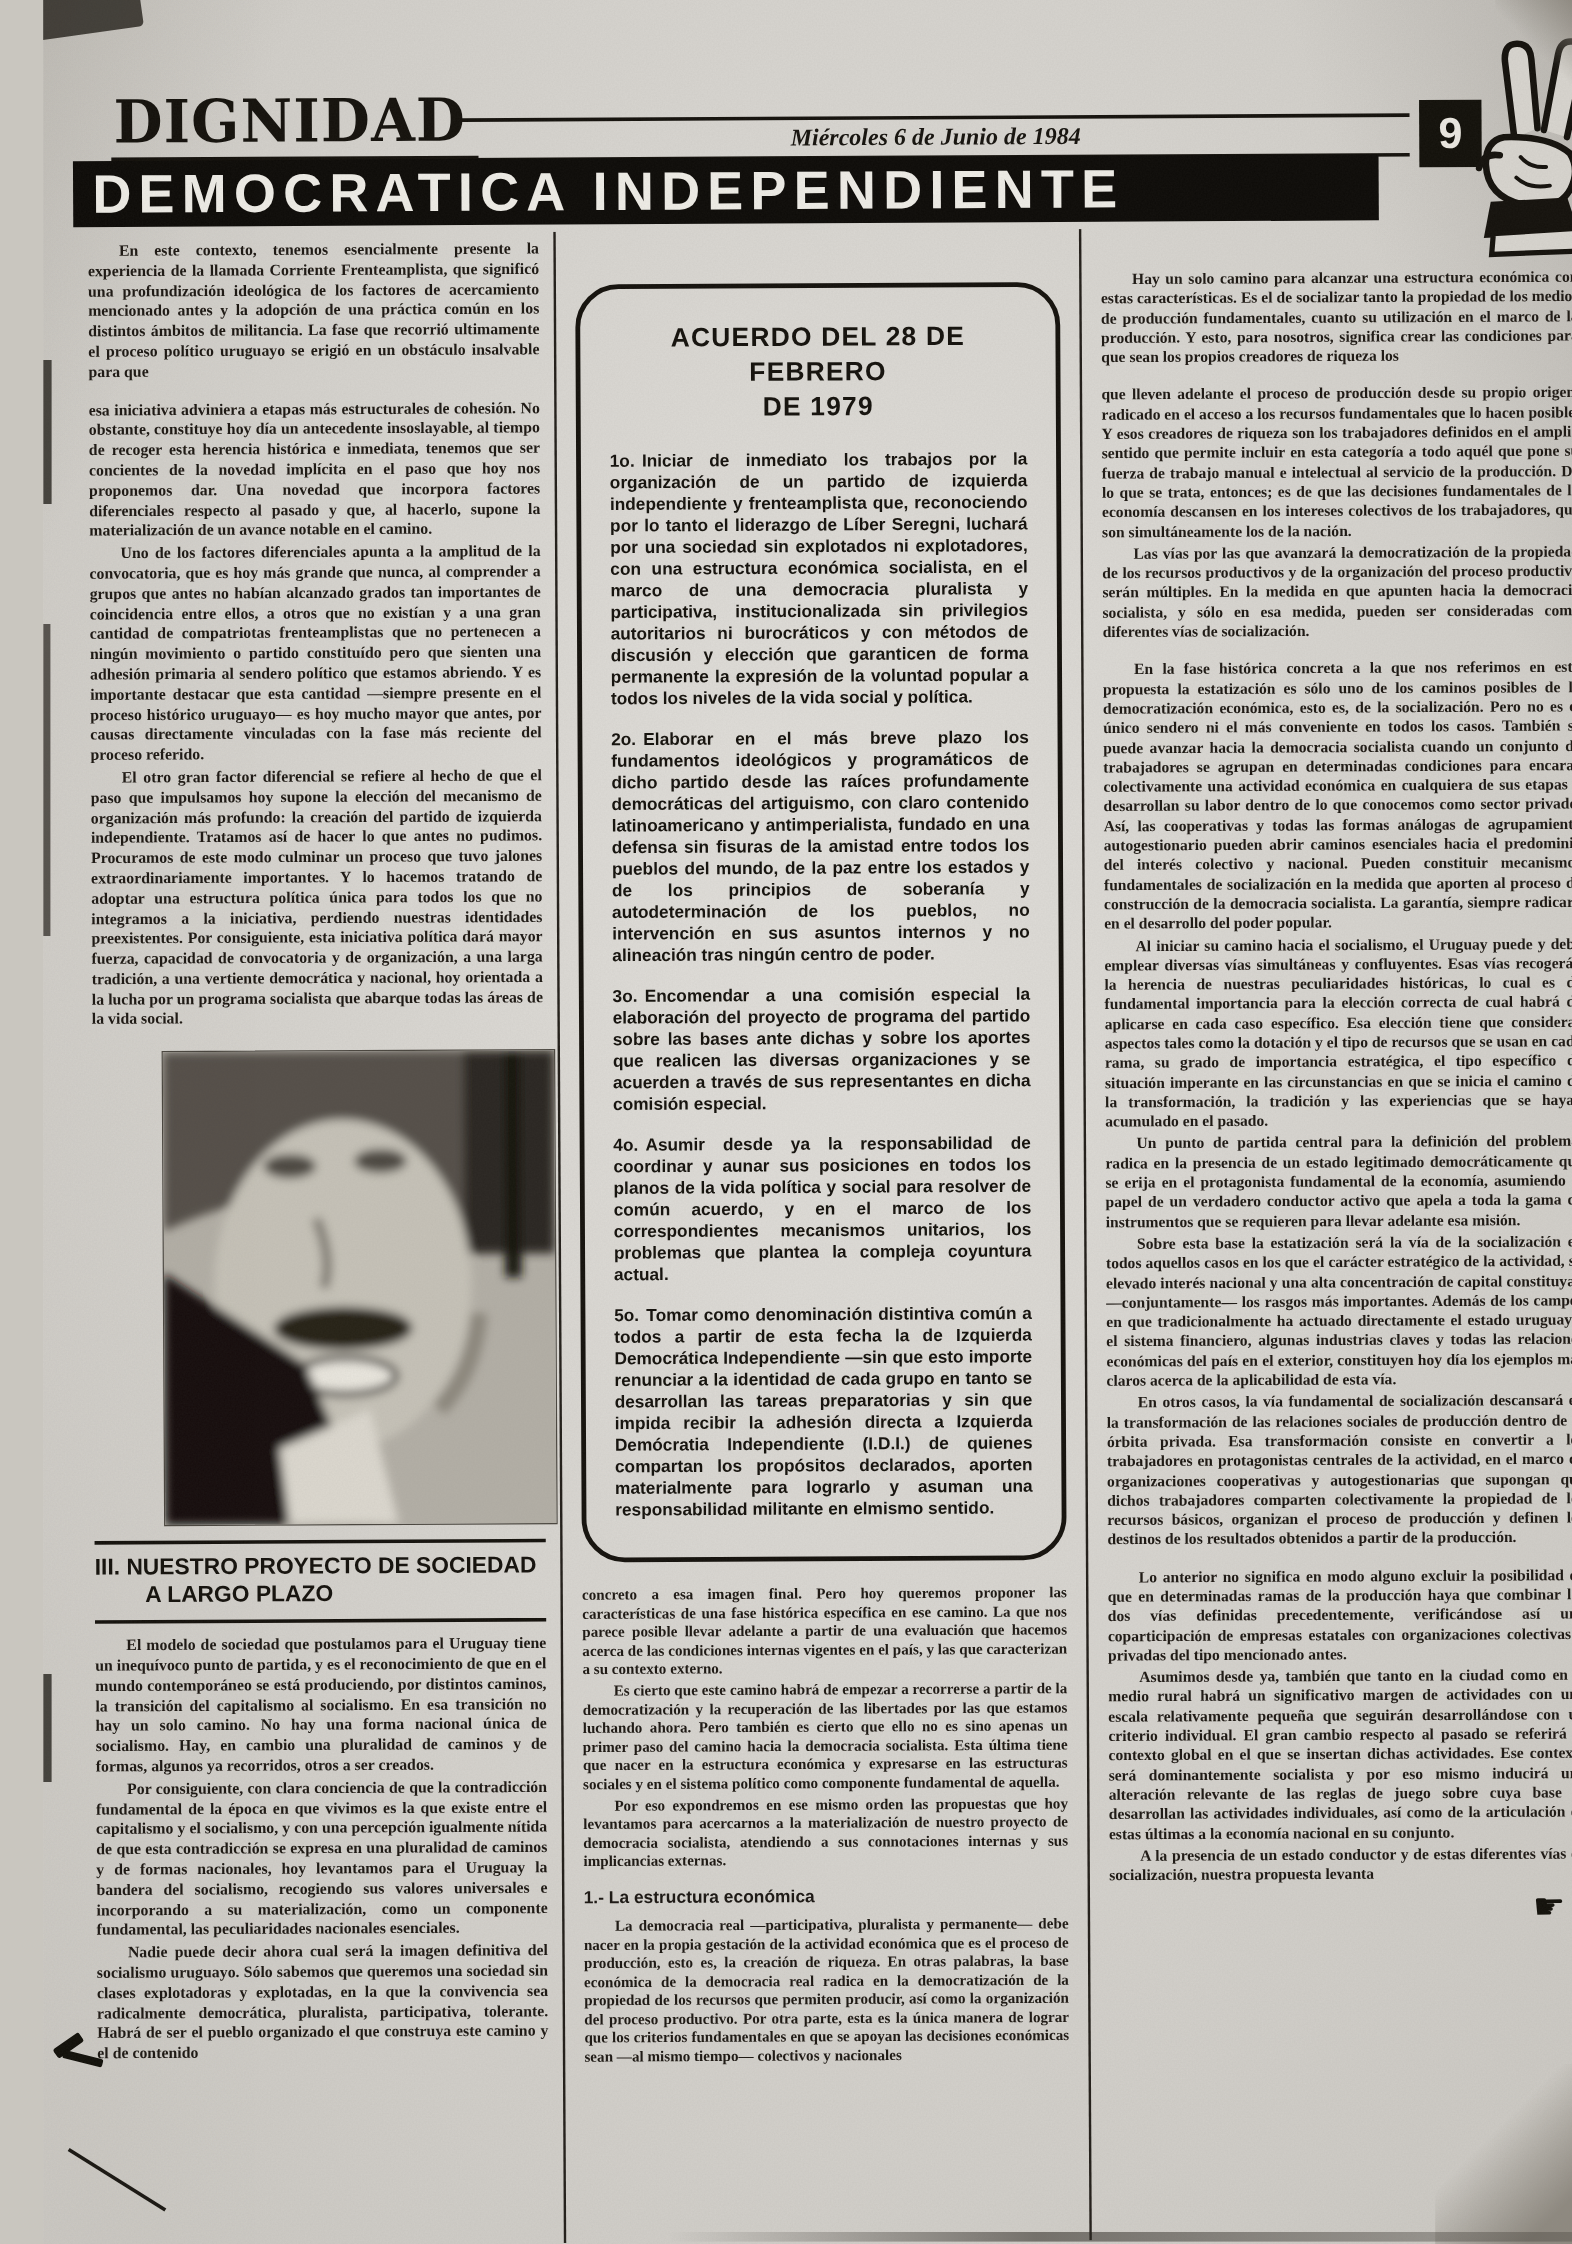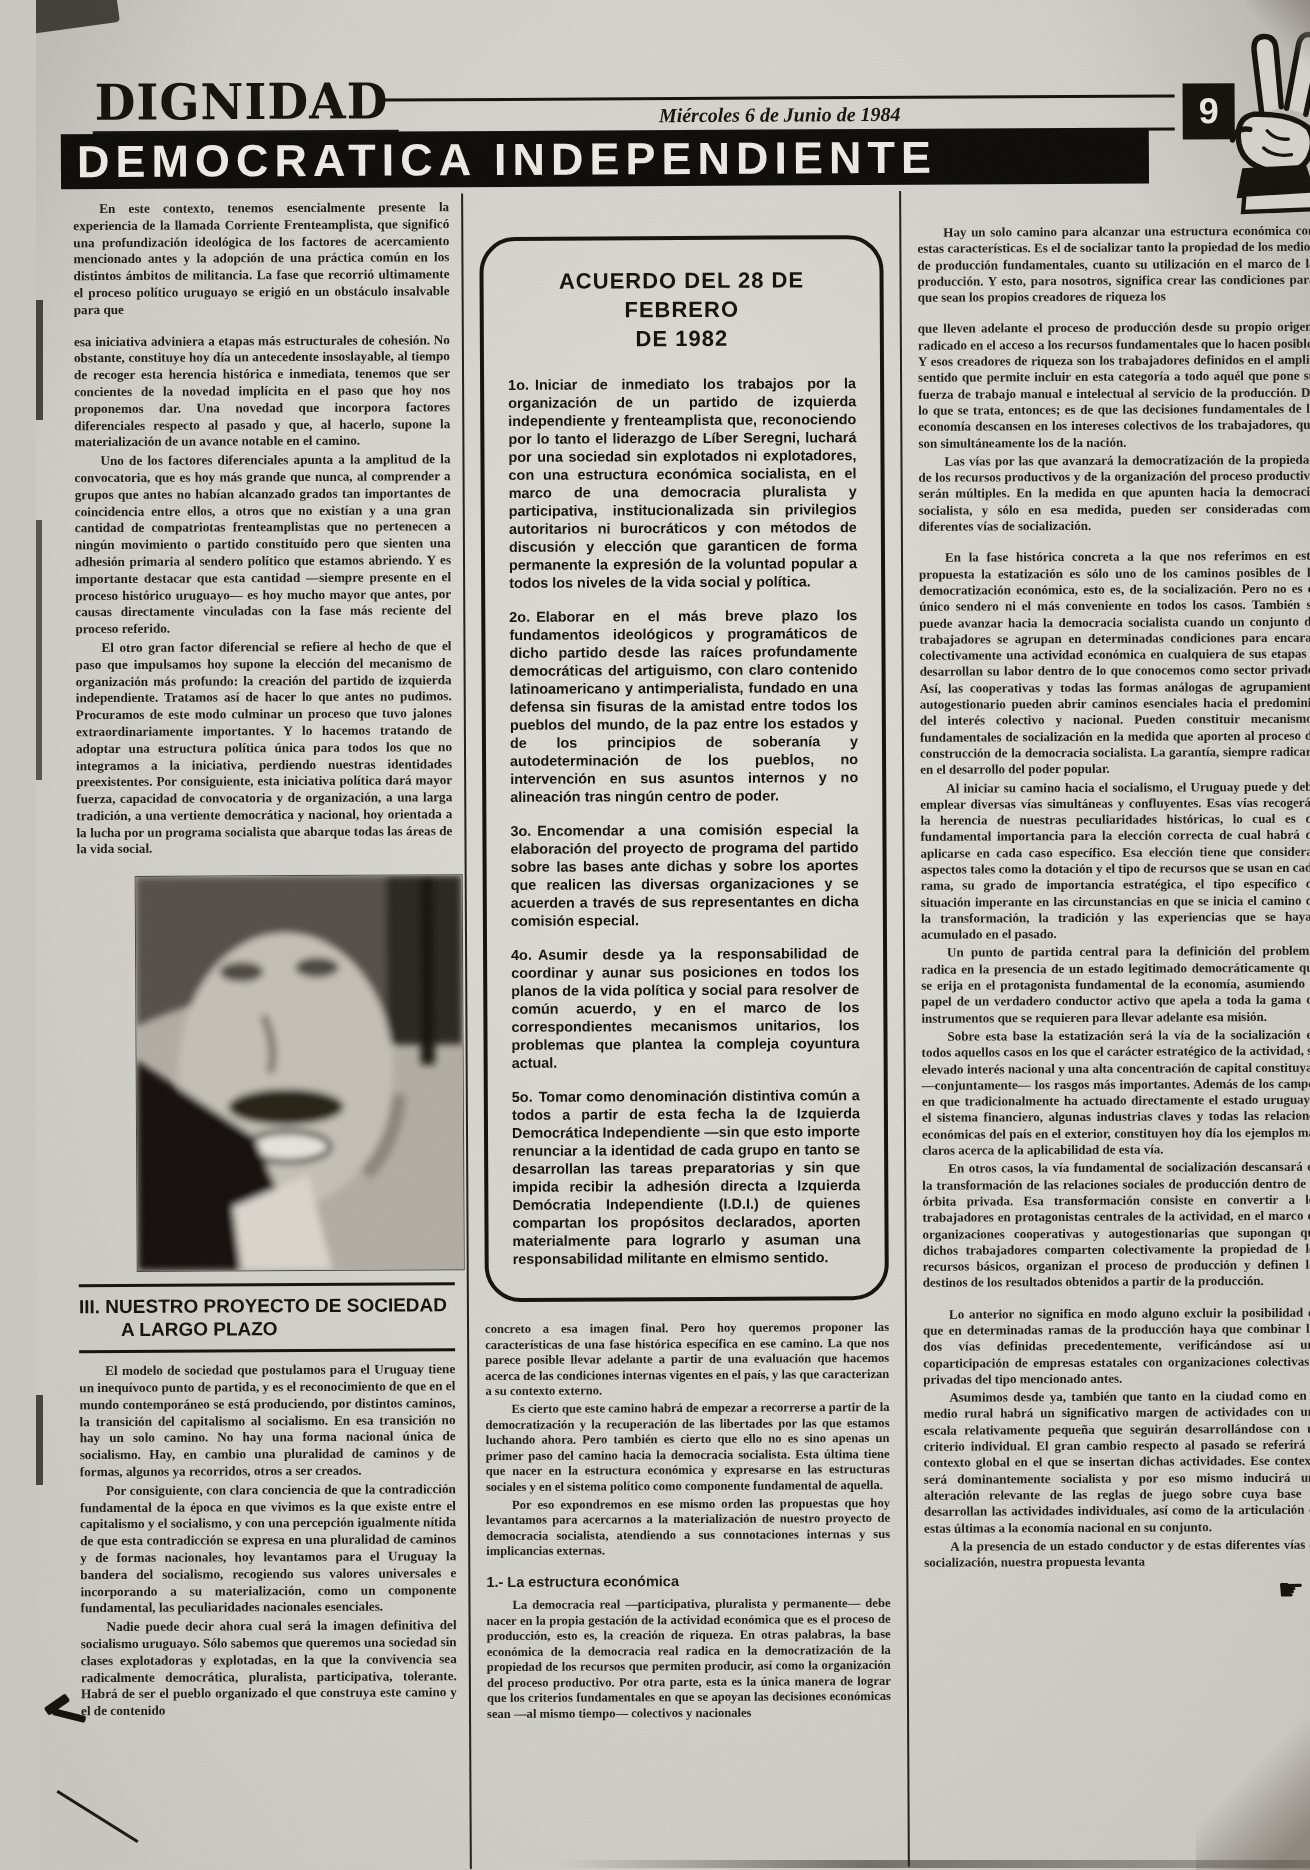--- a/index.html
+++ b/index.html
@@ -142,21 +142,21 @@
         <h3 class="sec-head">III. NUESTRO PROYECTO DE SOCIEDAD A LARGO PLAZO</h3>
         <p class="p ind">El modelo de sociedad que postulamos para el Uruguay tiene un inequívoco punto de partida, y es el reconocimiento de que en el mundo contemporáneo se está produciendo, por distintos caminos, la transición del capitalismo al socialismo. En esa transición no hay un solo camino. No hay una forma nacional única de socialismo. Hay, en cambio una pluralidad de caminos y de formas, algunos ya recorridos, otros a ser creados.</p>
         <p class="p ind">Por consiguiente, con clara conciencia de que la contradicción fundamental de la época en que vivimos es la que existe entre el capitalismo y el socialismo, y con una percepción igualmente nítida de que esta contradicción se expresa en una pluralidad de caminos y de formas nacionales, hoy levantamos para el Uruguay la bandera del socialismo, recogiendo sus valores universales e incorporando a su materialización, como un componente fundamental, las peculiaridades nacionales esenciales.</p>
         <p class="p ind">Nadie puede decir ahora cual será la imagen definitiva del socialismo uruguayo. Sólo sabemos que queremos una sociedad sin clases explotadoras y explotadas, en la que la convivencia sea radicalmente democrática, pluralista, participativa, tolerante. Habrá de ser el pueblo organizado el que construya este camino y el de contenido</p>
       </section>
 
       <section class="col center">
         <div class="acuerdo-box">
           <h2 class="acuerdo-title">
             <span>ACUERDO DEL 28 DE FEBRERO</span><br>
-            <span>DE 1982</span>
+            <span>DE 1979</span>
           </h2>
           <p class="acuerdo-item"><span class="num">1o.</span><span>Iniciar de inmediato los trabajos por la organización de un partido de izquierda independiente y frenteamplista que, reconociendo por lo tanto el liderazgo de Líber Seregni, luchará por una sociedad sin explotados ni explotadores, con una estructura económica socialista, en el marco de una democracia pluralista y participativa, institucionalizada sin privilegios autoritarios ni burocráticos y con métodos de discusión y elección que garanticen de forma permanente la expresión de la voluntad popular a todos los niveles de la vida social y política.</span></p>
           <p class="acuerdo-item"><span class="num">2o.</span><span>Elaborar en el más breve plazo los fundamentos ideológicos y programáticos de dicho partido desde las raíces profundamente democráticas del artiguismo, con claro contenido latinoamericano y antimperialista, fundado en una defensa sin fisuras de la amistad entre todos los pueblos del mundo, de la paz entre los estados y de los principios de soberanía y autodeterminación de los pueblos, no intervención en sus asuntos internos y no alineación tras ningún centro de poder.</span></p>
           <p class="acuerdo-item"><span class="num">3o.</span><span>Encomendar a una comisión especial la elaboración del proyecto de programa del partido sobre las bases ante dichas y sobre los aportes que realicen las diversas organizaciones y se acuerden a través de sus representantes en dicha comisión especial.</span></p>
           <p class="acuerdo-item"><span class="num">4o.</span><span>Asumir desde ya la responsabilidad de coordinar y aunar sus posiciones en todos los planos de la vida política y social para resolver de común acuerdo, y en el marco de los correspondientes mecanismos unitarios, los problemas que plantea la compleja coyuntura actual.</span></p>
           <p class="acuerdo-item"><span class="num">5o.</span><span>Tomar como denominación distintiva común a todos a partir de esta fecha la de Izquierda Democrática Independiente —sin que esto importe renunciar a la identidad de cada grupo en tanto se desarrollan las tareas preparatorias y sin que impida recibir la adhesión directa a Izquierda Demócratia Independiente (I.D.I.) de quienes compartan los propósitos declarados, aporten materialmente para lograrlo y asuman una responsabilidad militante en elmismo sentido.</span></p>
         </div>
         <div class="below">
           <p class="p">concreto a esa imagen final. Pero hoy queremos proponer las características de una fase histórica específica en ese camino. La que nos parece posible llevar adelante a partir de una evaluación que hacemos acerca de las condiciones internas vigentes en el país, y las que caracterizan a su contexto externo.</p>
           <p class="p ind">Es cierto que este camino habrá de empezar a recorrerse a partir de la democratización y la recuperación de las libertades por las que estamos luchando ahora. Pero también es cierto que ello no es sino apenas un primer paso del camino hacia la democracia socialista. Esta última tiene que nacer en la estructura económica y expresarse en las estructuras sociales y en el sistema político como componente fundamental de aquella.</p>

